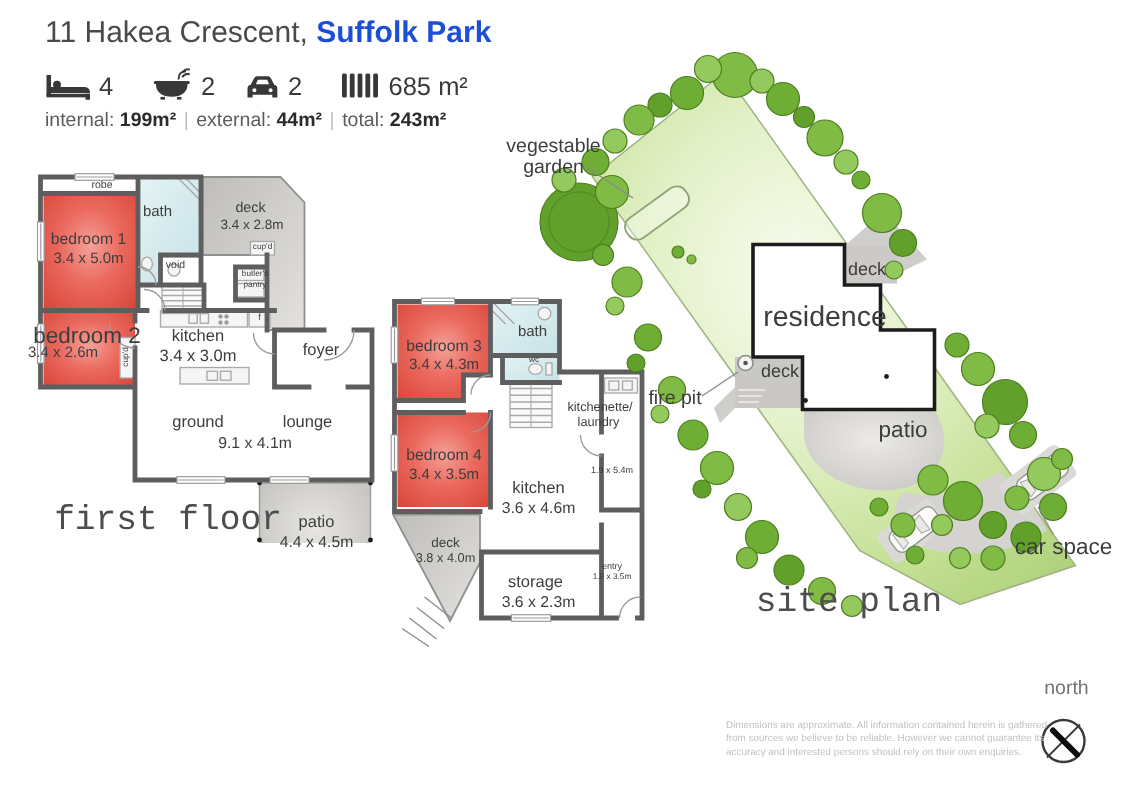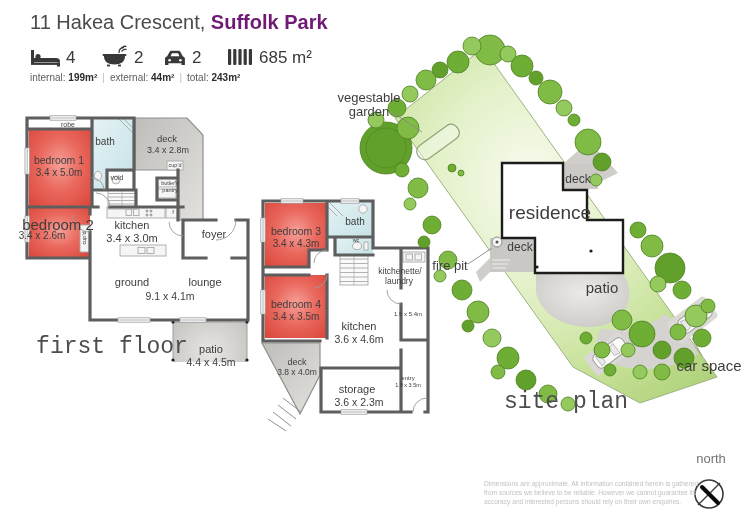--- a/index.html
+++ b/index.html
@@ -3,23 +3,23 @@
 <meta charset="utf-8">
 <style>
   html,body{margin:0;padding:0;background:#fff;}
   .canvas{position:relative;width:750px;height:530px;background:#ffffff;
           font-family:"Liberation Sans",sans-serif;overflow:hidden;}
   .abs{position:absolute;}
   .lbl{position:absolute;transform:translate(-50%,-50%);white-space:nowrap;
        color:#3d3d3d;line-height:1;text-align:center;}
   .rot{transform:translate(-50%,-50%) rotate(-90deg);}
   .addr{position:absolute;left:30px;top:11px;font-size:20px;color:#4a4a4a;}
-  .addr b{color:#701a75;font-weight:700;}
+  .addr b{color:#1d4ed8;font-weight:700;}
   .stat-num{position:absolute;font-size:17px;color:#3a3a3a;}
-  .areas{position:absolute;left:30px;top:72px;font-size:10px;color:#5c5c5c;}
+  .areas{position:absolute;left:30px;top:72px;font-size:13px;color:#5c5c5c;}
   .areas b{color:#2b2b2b;}
   .areas .sep{color:#bdbdbd;margin:0 5px;}
   .floor-title{font-size:23px;color:#4d4d4d;font-family:Liberation Mono, monospace;}
   .disc{position:absolute;left:484px;font-size:6.6px;color:#c2c2c2;line-height:1;}
   svg{position:absolute;display:block;}
 </style>
 </head>
 <body>
 
 <div class="canvas">

